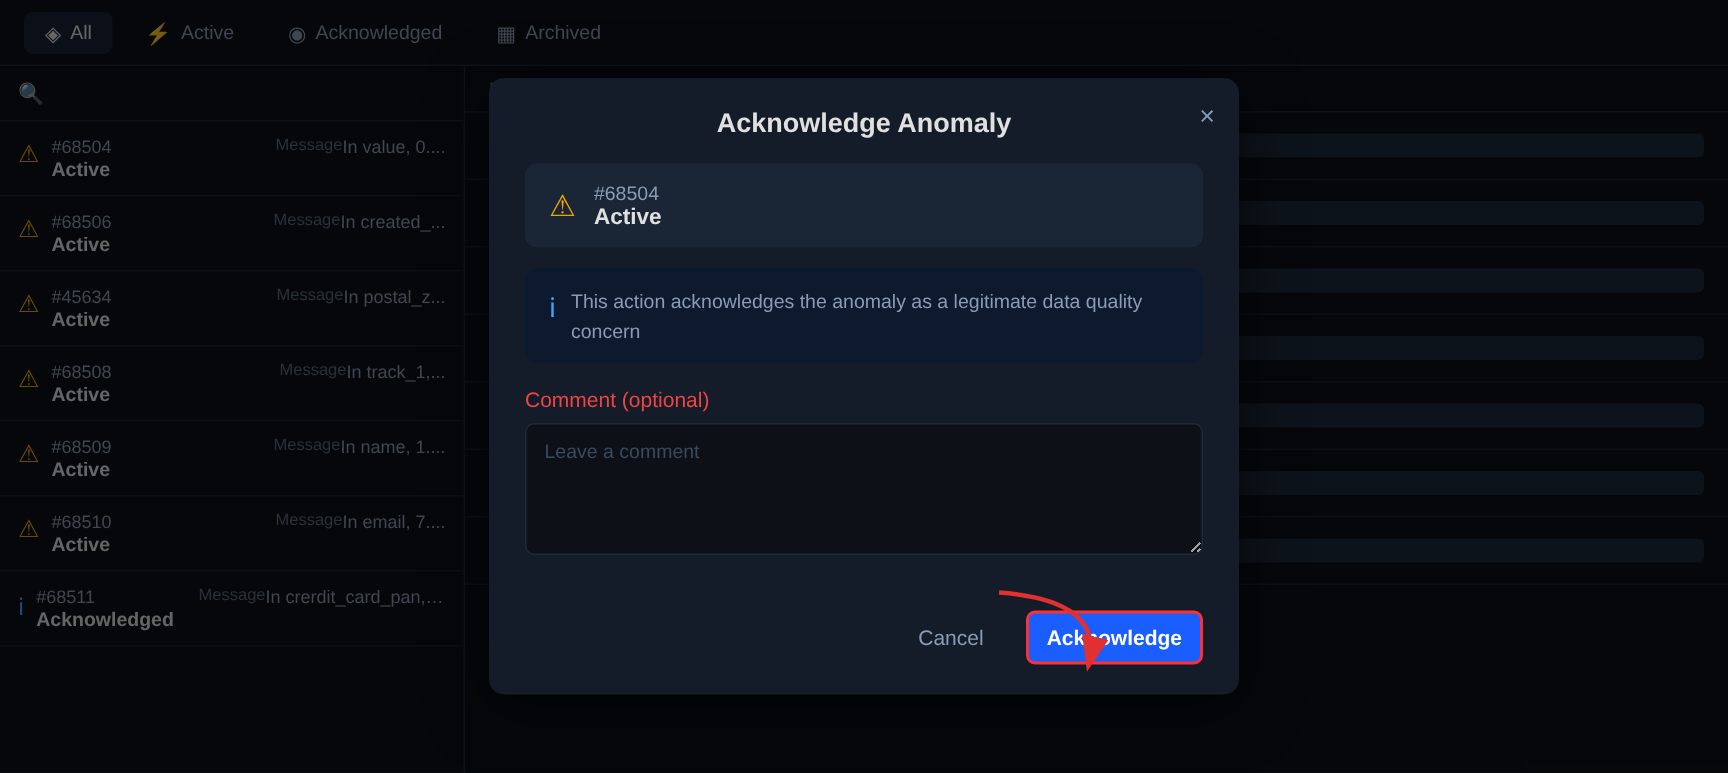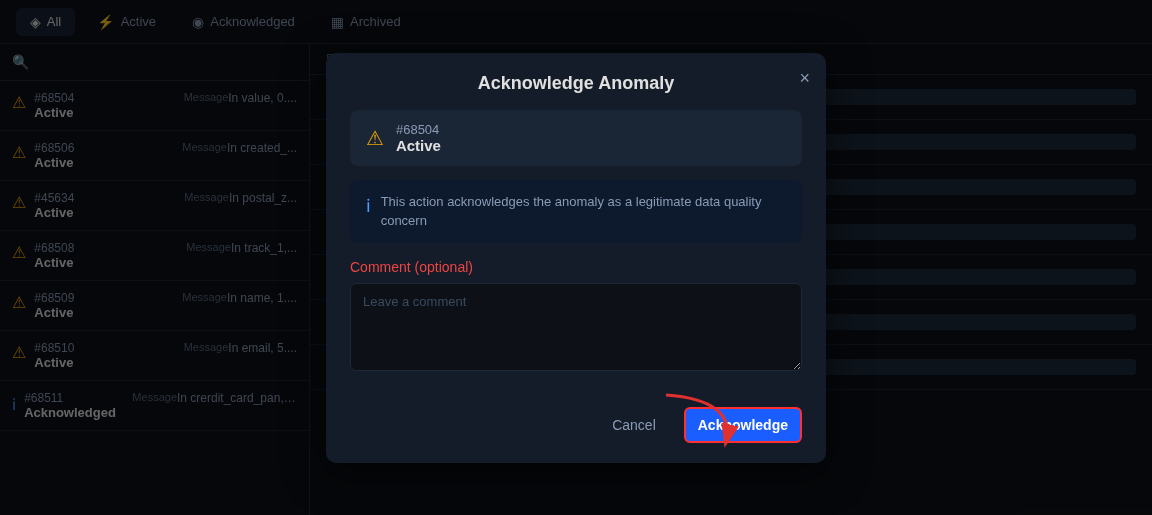--- a/index.html
+++ b/index.html
@@ -347,21 +347,21 @@
       </div>
 
       <div class="anomaly-item">
         <span class="anomaly-icon warning">⚠</span>
         <div class="anomaly-left">
           <span class="anomaly-id">#68510</span>
           <span class="anomaly-status">Active</span>
         </div>
         <div class="anomaly-right">
           <span class="anomaly-msg-label">Message</span>
-          <span class="anomaly-msg-val">In email, 5....</span>
+          <span class="anomaly-msg-val">In email, 7....</span>
         </div>
       </div>
 
       <div class="anomaly-item">
         <span class="anomaly-icon info">ℹ</span>
         <div class="anomaly-left">
           <span class="anomaly-id">#68511</span>
           <span class="anomaly-status acknowledged-status">Acknowledged</span>
         </div>
         <div class="anomaly-right">

